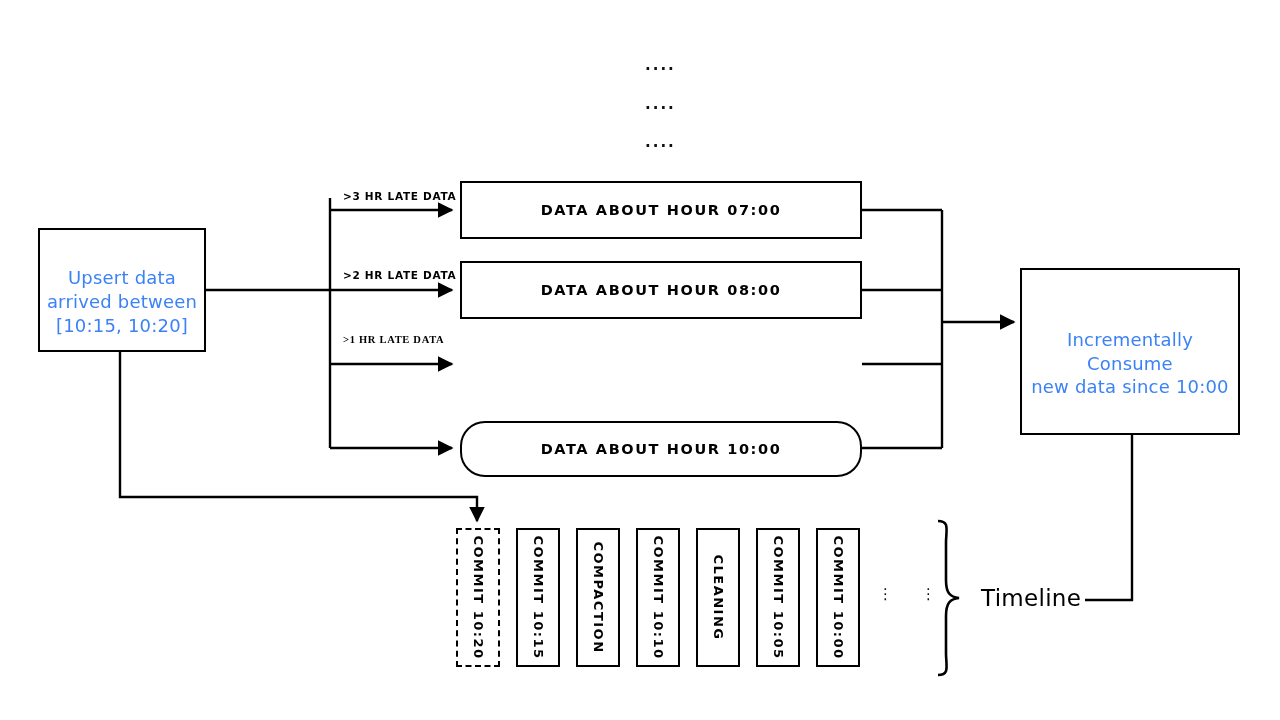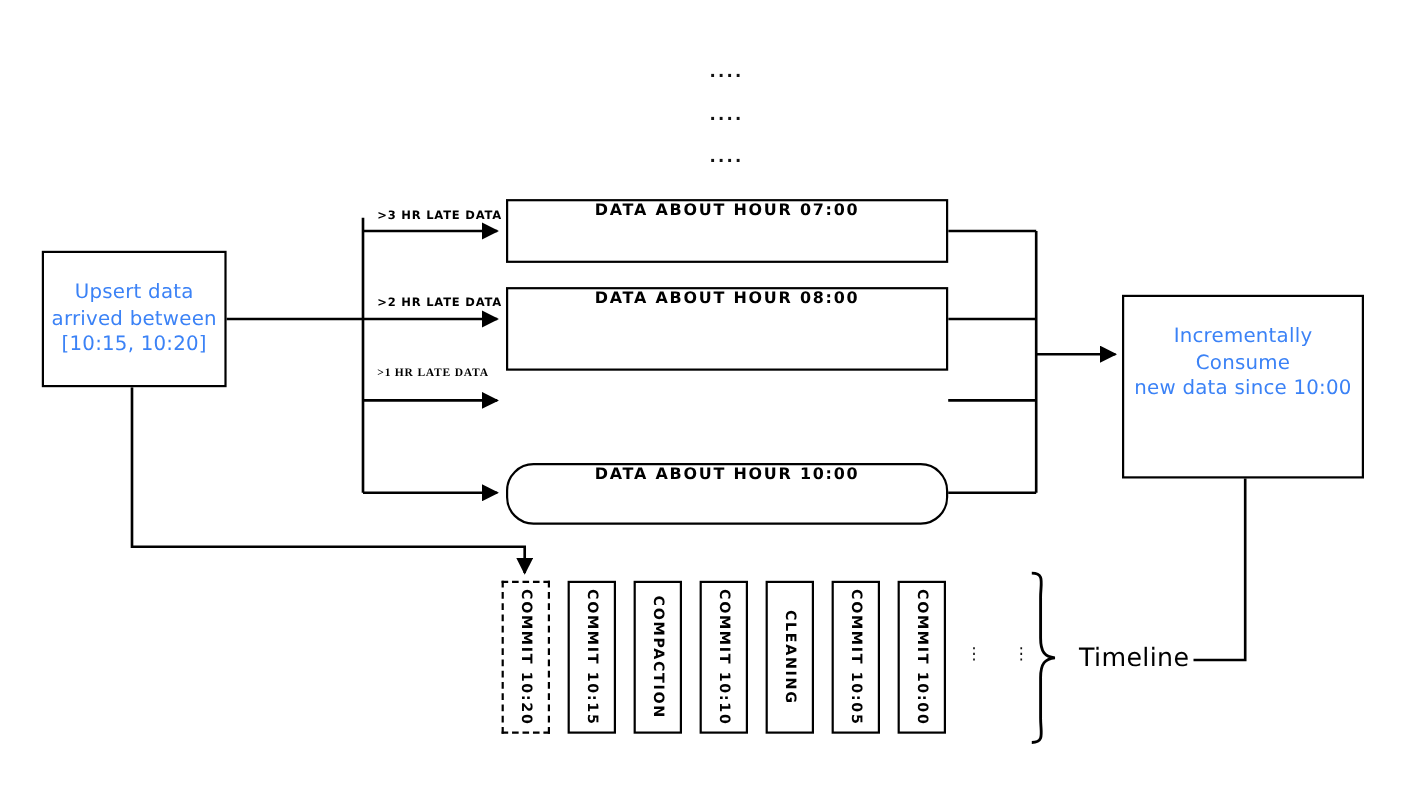--- a/index.html
+++ b/index.html
@@ -24,21 +24,21 @@
     top: 0;
     width: 1280px;
     height: 720px;
   }
   .node-box {
     position: absolute;
     box-sizing: border-box;
     border: 2px solid #000000;
     background: #ffffff;
     display: flex;
-    align-items: flex-start;
+    align-items: center;
     justify-content: center;
     text-align: center;
   }
   .hour-box {
     font-family: "DejaVu Sans", sans-serif;
     font-weight: 700;
     font-size: 14.5px;
     letter-spacing: 1.6px;
     color: #000000;
   }
@@ -164,21 +164,21 @@
     </div>
   </div>
 
   <div class="edge-label" style="left:343px; top:190px;">&gt;3 HR LATE DATA</div>
   <div class="edge-label" style="left:343px; top:269px;">&gt;2 HR LATE DATA</div>
   <div class="edge-label" style="left:343px; top:334px;font-family:Liberation Serif, serif;">&gt;1 HR LATE DATA</div>
 
   <div class="node-box hour-box" style="left:460px; top:181px; width:402px; height:58px;">
     <span>DATA ABOUT HOUR 07:00</span>
   </div>
-  <div class="node-box hour-box" style="left:460px; top:261px; width:402px; height:76px;">
+  <div class="node-box hour-box" style="left:460px; top:261px; width:402px; height:58px;">
     <span>DATA ABOUT HOUR 08:00</span>
   </div>
   <div class="node-box hour-box" style="left:460px; top:421px; width:402px; height:56px;border-radius:25px;">
     <span>DATA ABOUT HOUR 10:00</span>
   </div>
 
   <div class="node-box soft-box" style="left:1020px; top:228px; width:220px; height:167px;margin-top:40px;">
     <div style="white-space:pre-line;">
       <span>Incrementally Consume
 new data since 10:00</span>

